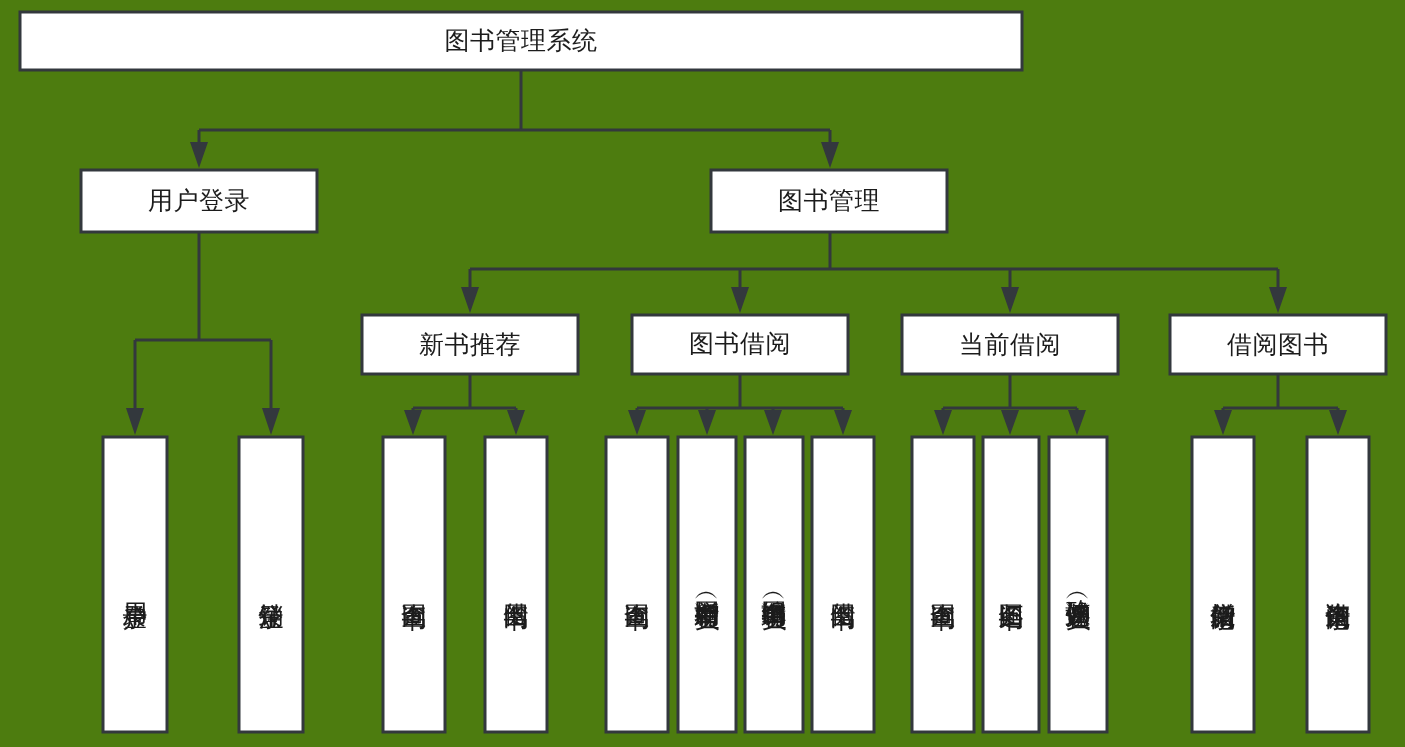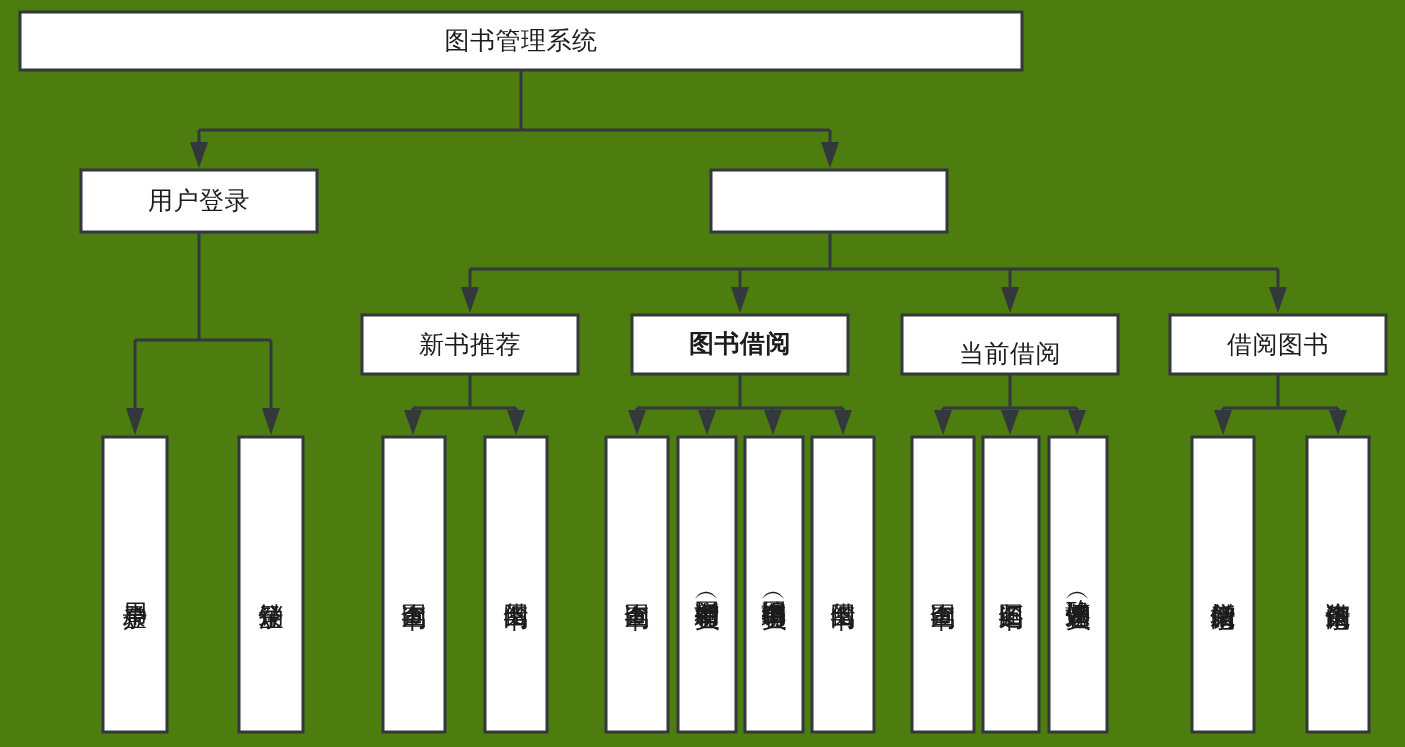--- a/index.html
+++ b/index.html
@@ -175,23 +175,24 @@
     <rect class="box-rect" x="812" y="437" width="62" height="295"></rect>
     <rect class="box-rect" x="912" y="437" width="62" height="295"></rect>
     <rect class="box-rect" x="983" y="437" width="56" height="295"></rect>
     <rect class="box-rect" x="1049" y="437" width="58" height="295"></rect>
     <rect class="box-rect" x="1192" y="437" width="62" height="295"></rect>
     <rect class="box-rect" x="1307" y="437" width="62" height="295"></rect>
   </svg>
 
   <div class="node-label-h" style="left:20px;  top:12px;  width:1002px; height:58px;">图书管理系统</div>
   <div class="node-label-h" style="left:81px;  top:170px; width:236px;  height:62px;">用户登录</div>
+  <div class="node-label-h" style="left:711px; top:170px; width:236px;  height:62px;">图书管理</div>
   <div class="node-label-h" style="left:362px; top:315px; width:216px;  height:59px;">新书推荐</div>
-  <div class="node-label-h" style="left:632px; top:315px; width:216px;  height:58px;font-weight:bold;">图书借阅</div>
-  <div class="node-label-h" style="left:902px; top:315px; width:216px;  height:59px;margin-top:9px;">当前借阅</div>
+  <div class="node-label-h" style="left:632px; top:315px; width:216px;  height:58px;">图书借阅</div>
+  <div class="node-label-h" style="left:902px; top:315px; width:216px;  height:59px;">当前借阅</div>
   <div class="node-label-h" style="left:1170px;top:315px; width:216px;  height:59px;">借阅图书</div>
 
   <div class="node-label-v" style="left:103px; top:437px; width:64px; height:295px;">用户登录</div>
   <div class="node-label-v" style="left:239px; top:437px; width:64px; height:295px;">注销登录</div>
   <div class="node-label-v" style="left:383px; top:437px; width:62px; height:295px;">查询图书</div>
   <div class="node-label-v" style="left:485px; top:437px; width:62px; height:295px;">借阅图书</div>
   <div class="node-label-v" style="left:606px; top:437px; width:62px; height:295px;">查询图书</div>
   <div class="node-label-v" style="left:678px; top:437px; width:58px; height:295px;">新增图书（管理员）</div>
   <div class="node-label-v" style="left:745px; top:437px; width:58px; height:295px;">编辑图书（管理员）</div>
   <div class="node-label-v" style="left:812px; top:437px; width:62px; height:295px;">借阅图书</div>

